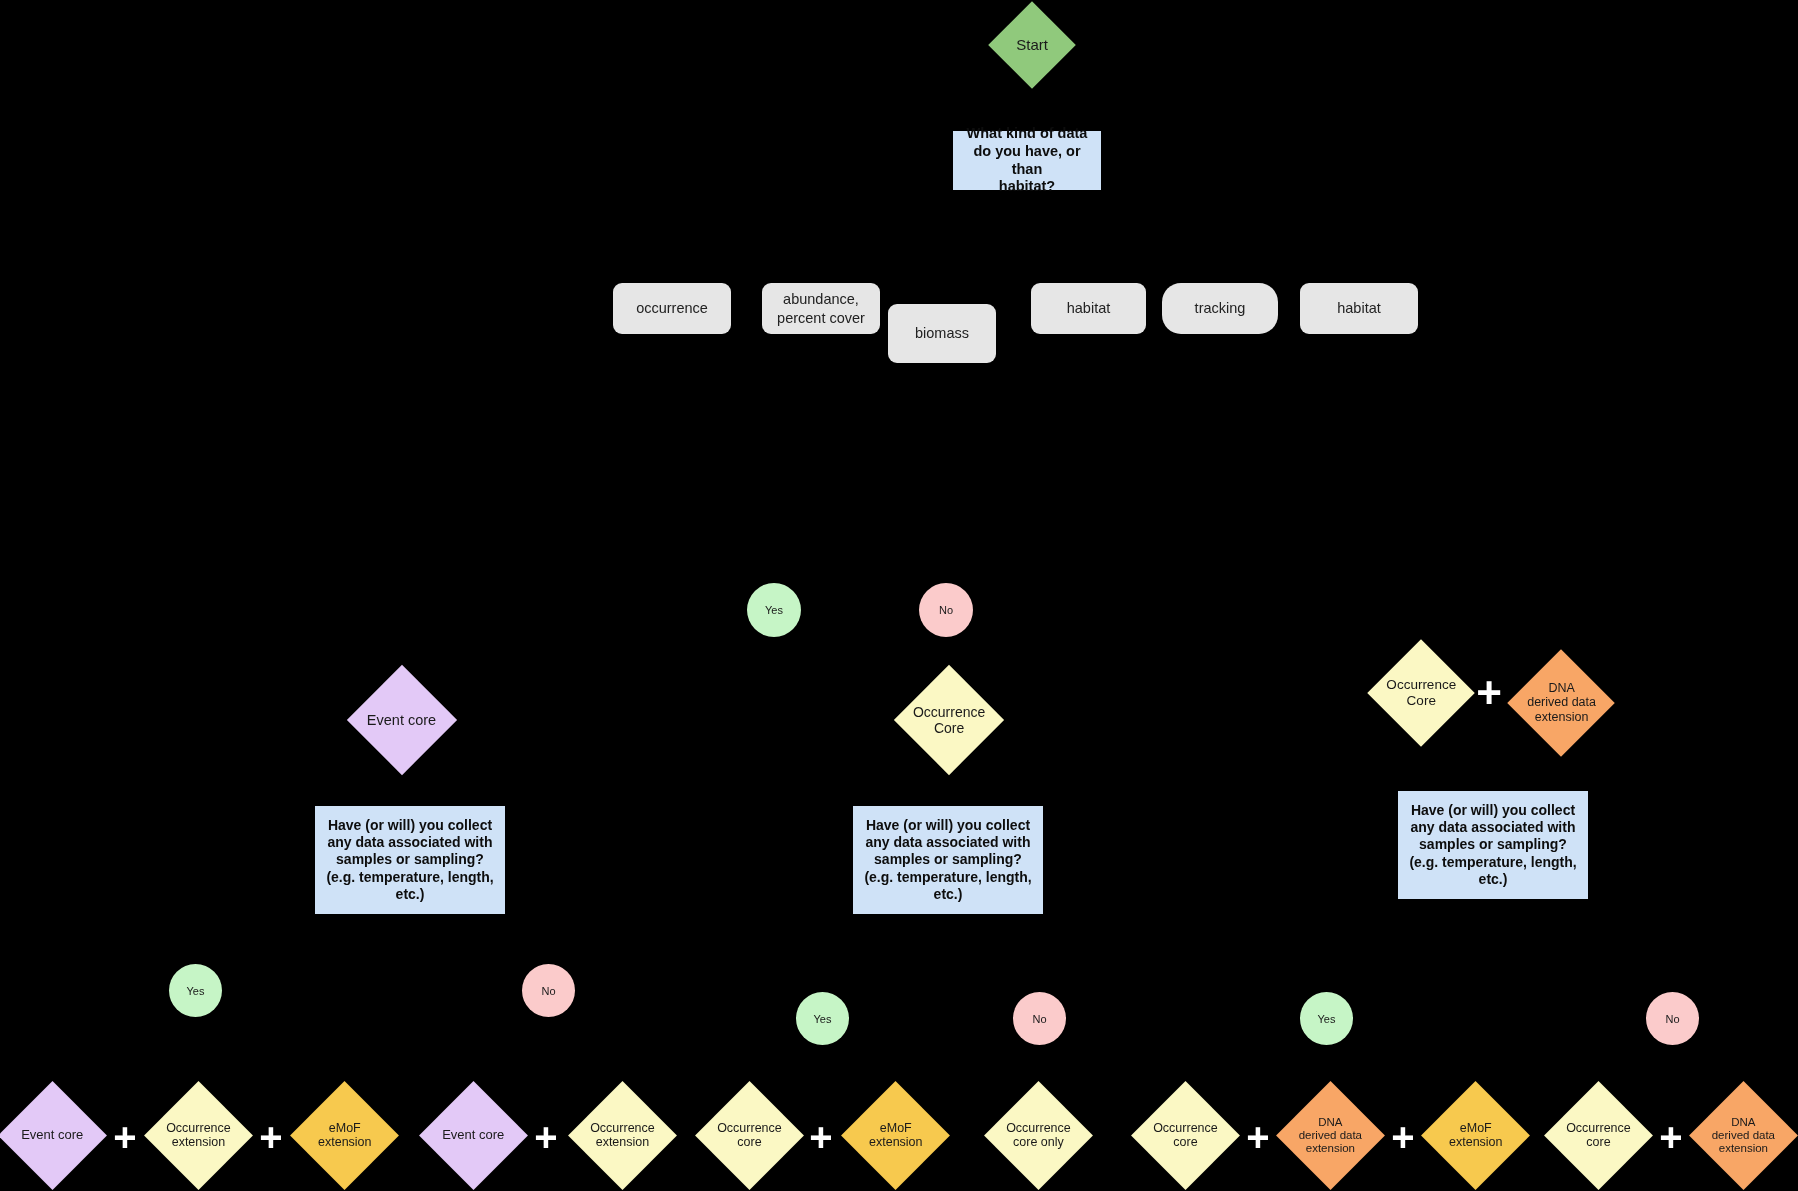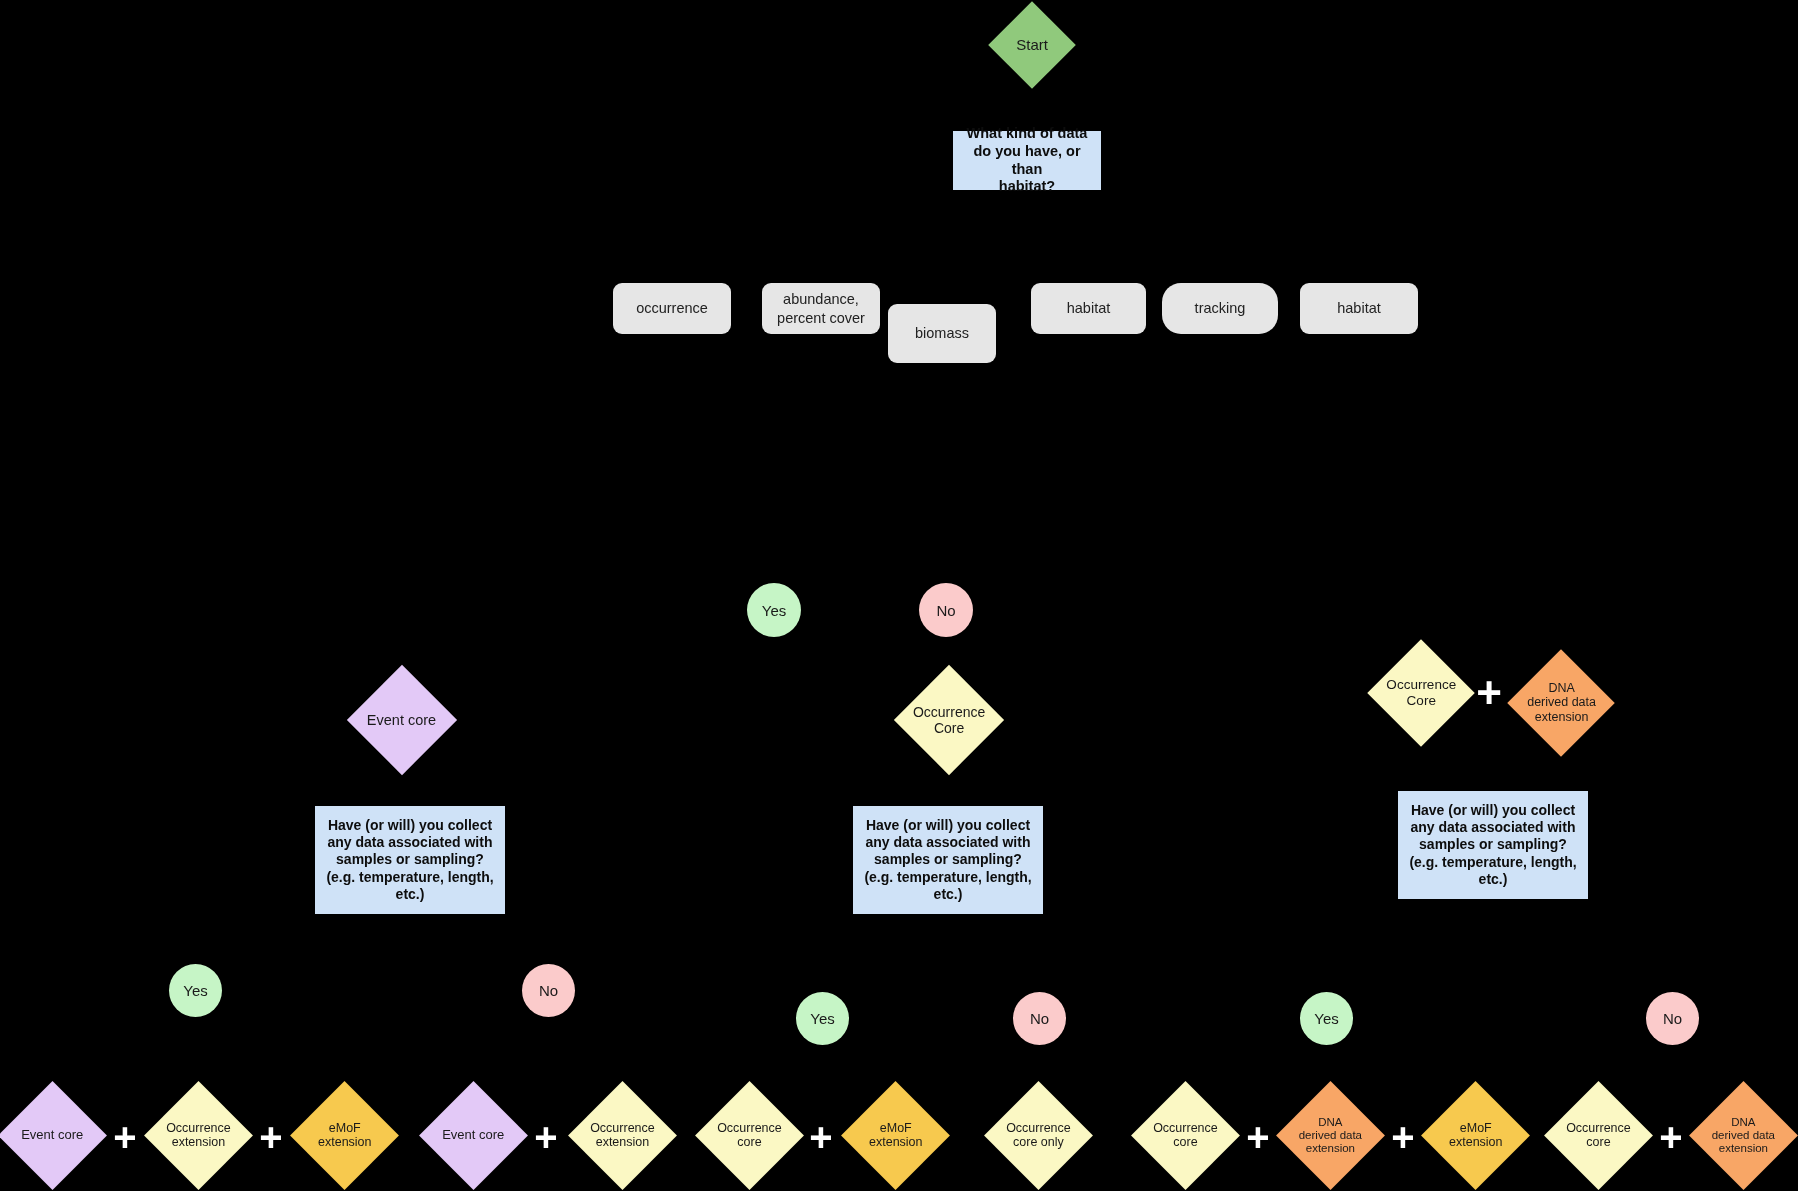--- a/index.html
+++ b/index.html
@@ -67,21 +67,21 @@
     font-weight: bold;
     font-size: 14.5px;
     line-height: 1.22;
     padding: 6px 6px;
   }
   .qbox.small { font-size: 14px; }
 
   
   .circle {
     border-radius: 50%;
-    font-size: 15px;
+    font-size: 11px;
     color: #1a1a1a;
   }
   .c-yes { background: #c6f5c6; }
   .c-no  { background: #fbcbcb; }
 
   
   .plus {
     position: absolute;
     color: #ffffff;
     font-weight: bold;

